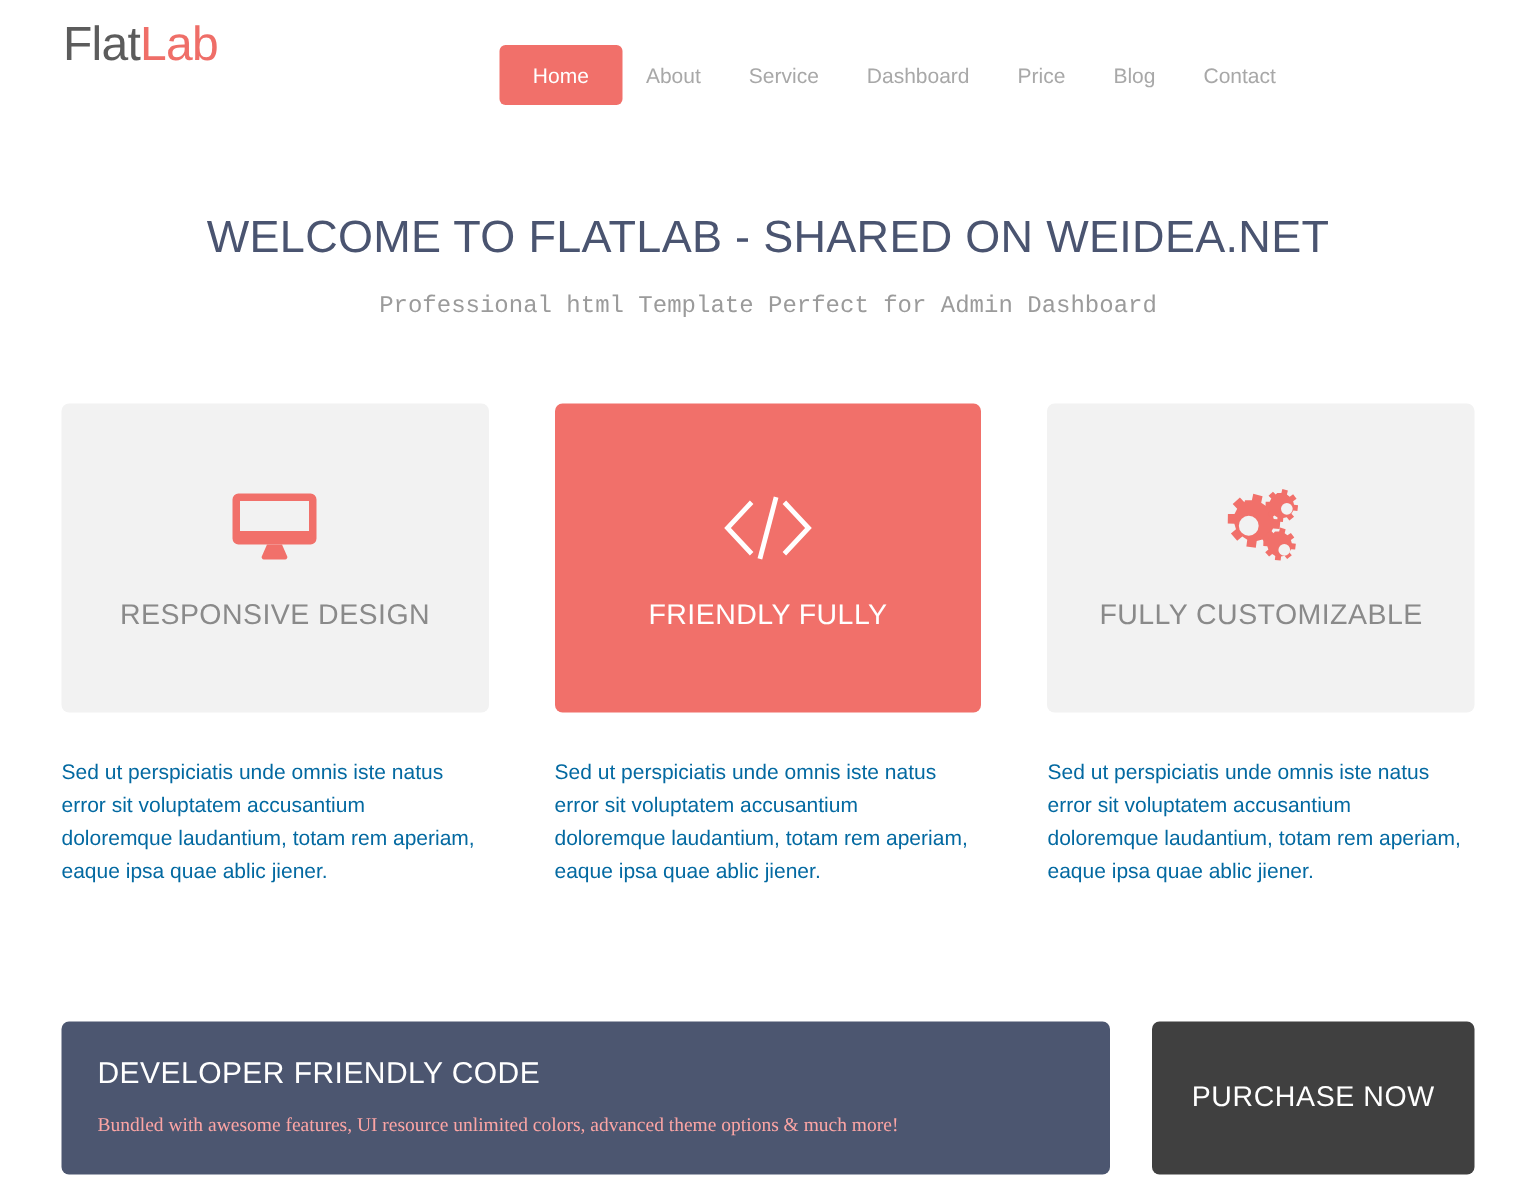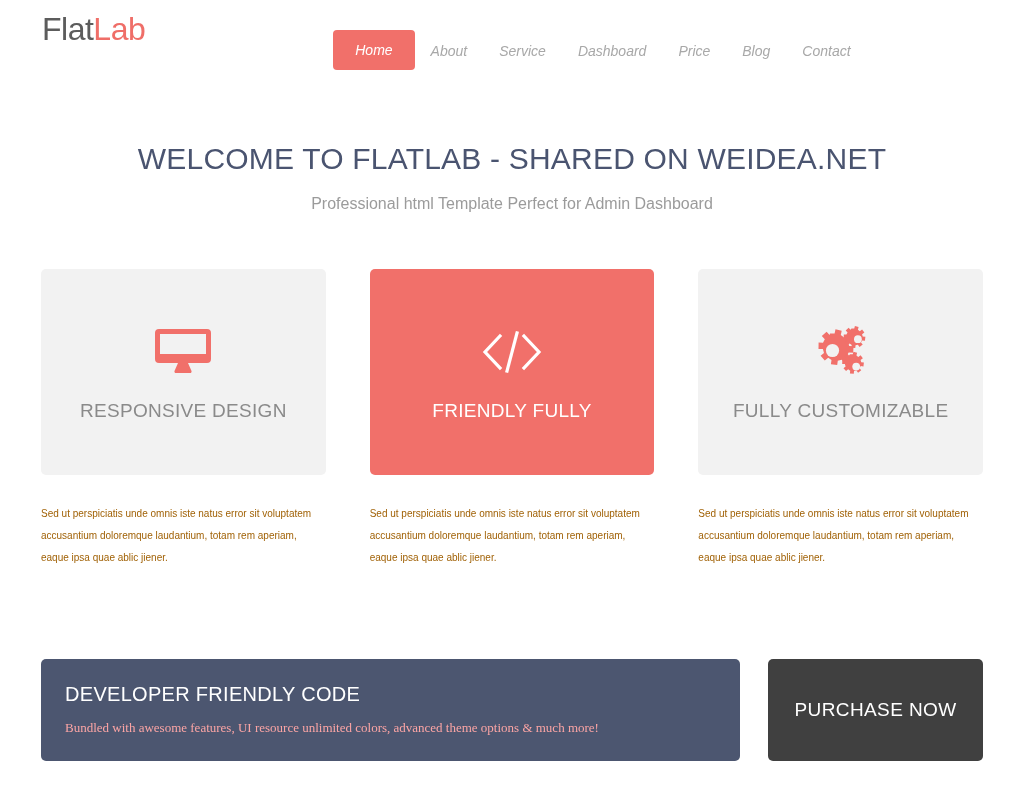--- a/index.html
+++ b/index.html
@@ -37,24 +37,23 @@
     letter-spacing: -0.5px;
     line-height: 1;
     margin-top: 13px;
     white-space: nowrap;
   }
   .logo .logo-flat { color: #5c5c5c; }
   .logo .logo-lab  { color: #ef6e68; }
 
   .nav {
     display: flex;
-    align-items: flex-end;
+    align-items: center;
     margin-left: 188px;
     margin-top: 30px;
-    font-style: italic;
   }
 
   .nav-item {
     font-size: 14px;
     color: #a8a8a8;
     padding: 10px 16px;
     border-radius: 4px;
     white-space: nowrap;
     line-height: 18px;
     cursor: pointer;
@@ -90,20 +89,21 @@
     color: #4a5470;
     letter-spacing: 0.2px;
     line-height: 38px;
   }
   .hero-sub {
     font-size: 16px;
     color: #9b9b9b;
     margin-top: 15px;
     font-weight: 400;
     line-height: 22px;
+    font-family: Liberation Mono, monospace;
   }
 
   
   .cards {
     display: flex;
     gap: 44px;
     padding: 0 41px;
     margin-top: 54px;
   }
   .card-col { width: 294px; }
@@ -132,23 +132,23 @@
     font-size: 19px;
     font-weight: 400;
     letter-spacing: 0.3px;
     line-height: 24px;
   }
   .card-tile.light .card-title  { color: #8a8a8a; }
   .card-tile.accent .card-title { color: #ffffff; }
 
   .card-text {
     margin-top: 28px;
-    font-size: 10px;
+    font-size: 14px;
     line-height: 22px;
-    color: #a16207;
+    color: #0369a1;
     padding-right: 8px;
   }
 
   
   .cta {
     display: flex;
     gap: 28px;
     padding: 0 41px;
     margin-top: 90px;
   }

